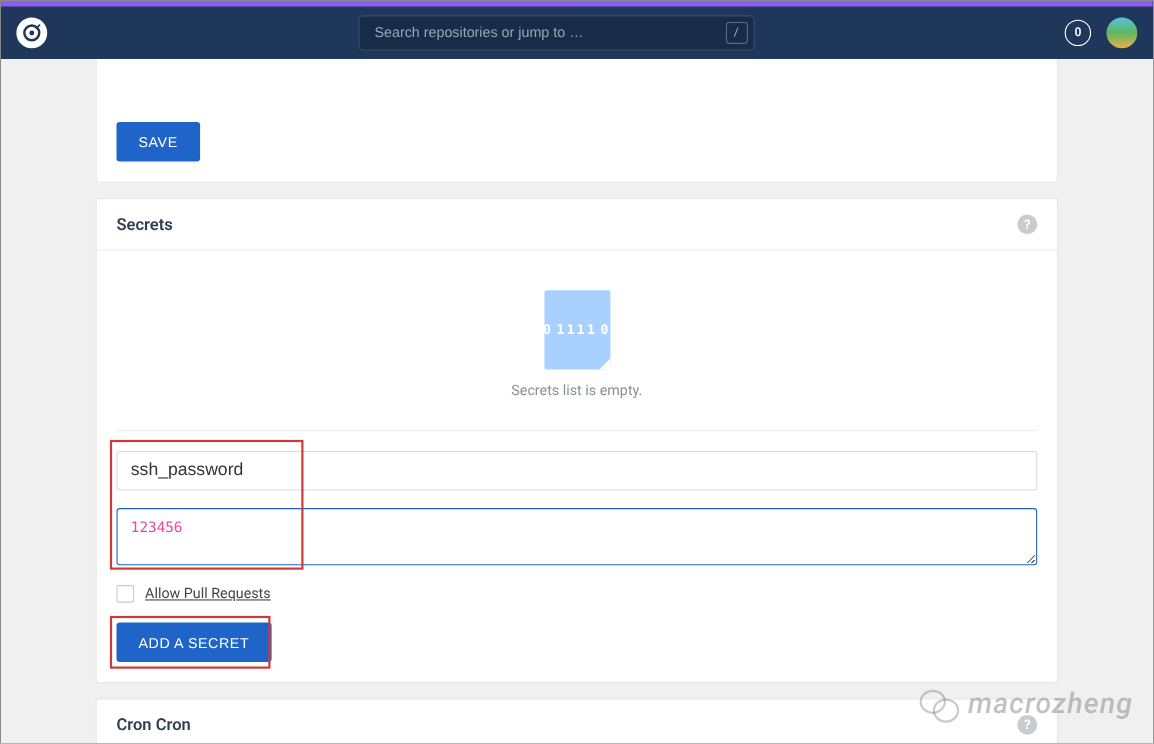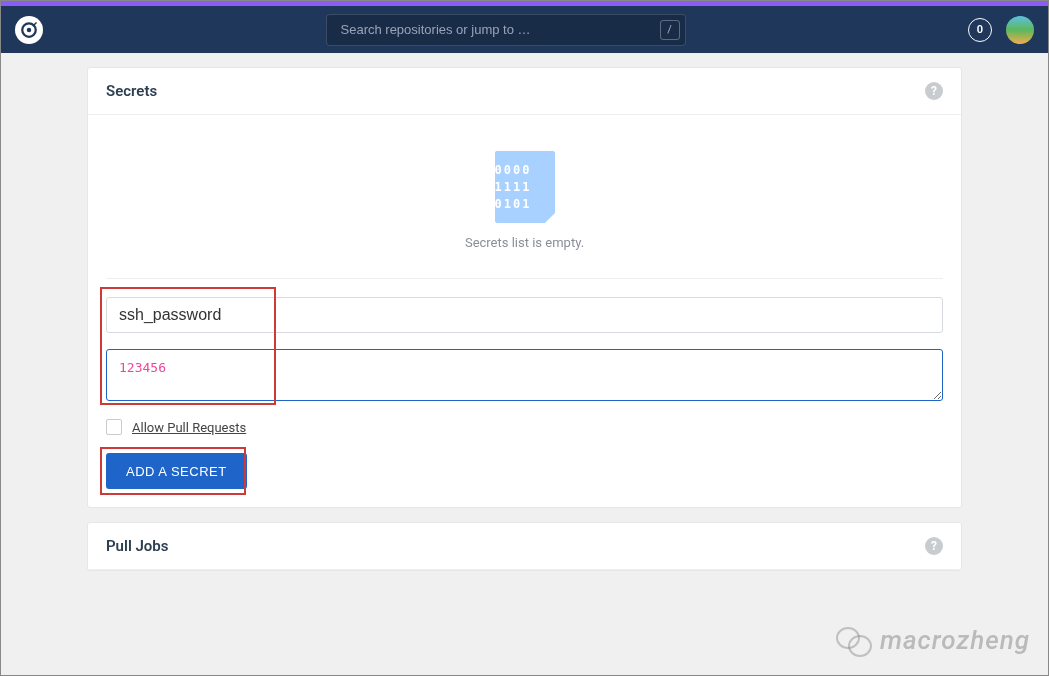--- a/index.html
+++ b/index.html
@@ -188,22 +188,22 @@
       padding: 22px 0 28px;
     }
     .empty-icon {
       width: 60px;
       height: 72px;
       background: #a9d1ff;
       margin: 0 auto 12px;
       border-radius: 2px;
       position: relative;
       display: flex;
-      flex-direction: column;
-      align-items: flex-start;
+      flex-direction: row;
+      align-items: center;
       justify-content: center;
       gap: 3px;
       font-family: monospace;
       font-size: 12px;
       font-weight: 700;
       color: #fff;
       letter-spacing: 2px;
     }
     .empty-icon::after {
       content: '';
@@ -348,20 +348,29 @@
         <div class="slash-key">/</div>
       </div>
       <div class="topbar-right">
         <div class="count-badge">0</div>
         <div class="avatar"></div>
       </div>
     </div>
 
     <div class="page">
 
+      <div class="card-partial">
+        <div class="partial-body">
+          <div class="row-top">
+            <span style="visibility:hidden">Configuration</span>
+            <input class="faded-input" disabled="" style="visibility: hidden;" value=".drone.yml">
+          </div>
+          <button class="btn">SAVE</button>
+        </div>
+      </div>
 
       <div class="card">
         <div class="card-header">
           <div class="card-title">Secrets</div>
           <div class="help-icon">?</div>
         </div>
         <div class="card-body">
           <div class="empty-state">
             <div class="empty-icon">
               <div>0000</div>
@@ -384,21 +393,21 @@
             <div class="add-secret-wrap">
               <div class="red-box-2" style="top:-6px"></div>
               <button class="btn">ADD A SECRET</button>
             </div>
           </div>
         </div>
       </div>
 
       <div class="card">
         <div class="card-header">
-          <div class="card-title">Pull Jobs</div>
+          <div class="card-title">Cron Cron</div>
           <div class="help-icon">?</div>
         </div>
 
       </div>
 
     </div>
   </div>
 
   <div class="watermark">
     <div class="watermark-icon"></div>

